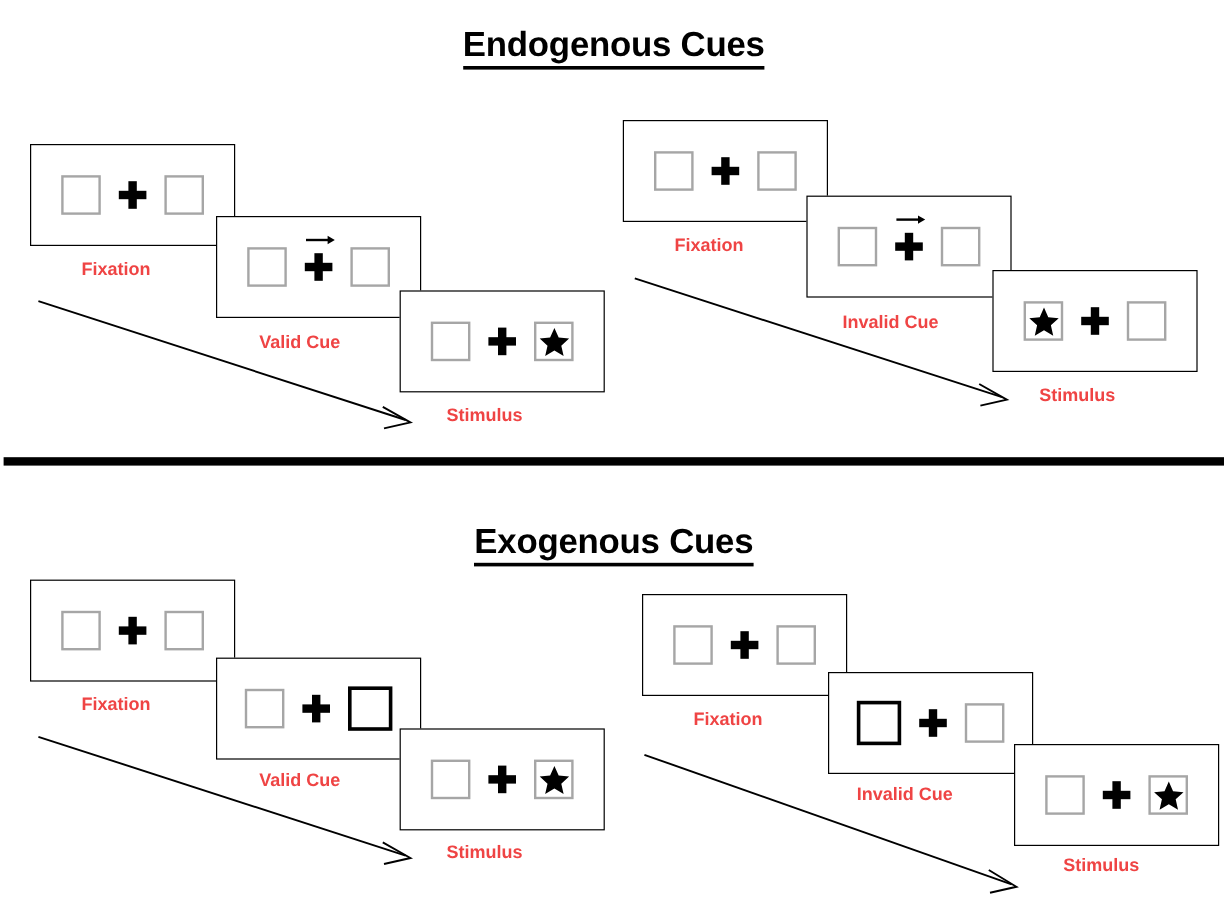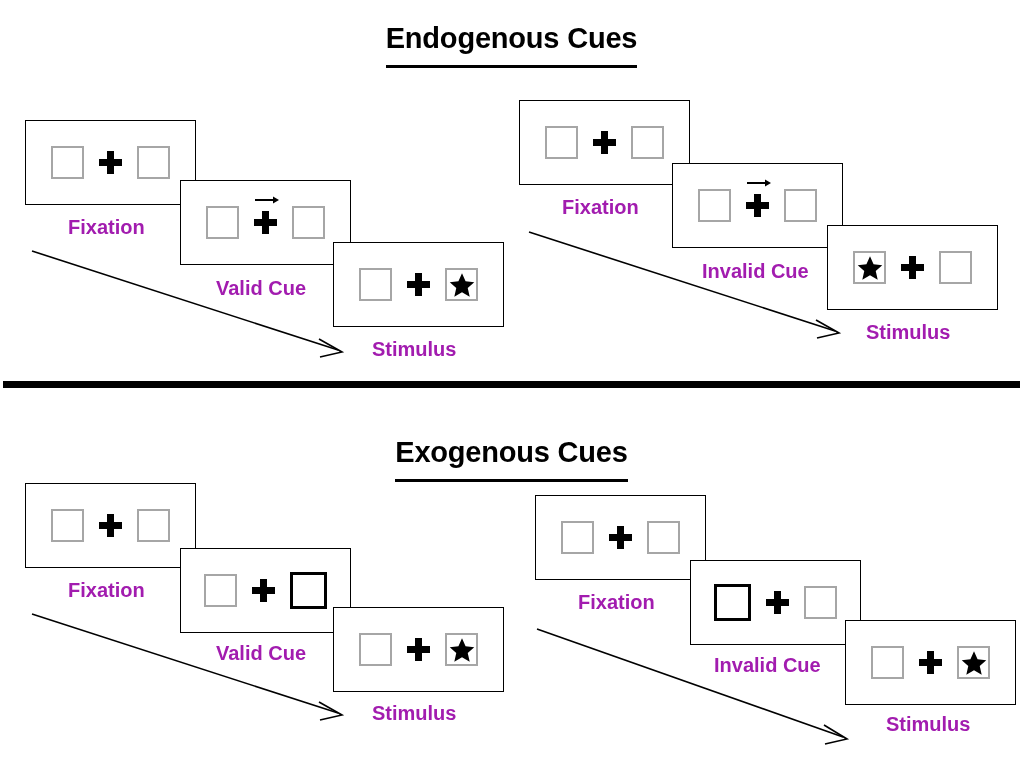--- a/index.html
+++ b/index.html
@@ -22,21 +22,21 @@
     width: 100%;
     text-align: center;
     font-weight: bold;
     font-size: 29px;
     letter-spacing: -0.2px;
     color: #000000;
     font-family: "Liberation Sans", sans-serif;
   }
   .section-title span {
     border-bottom: 3px solid #000;
-    padding-bottom: 12px;
+    padding-bottom: 2px;
     display: inline-block;
     line-height: 1.05;
   }
 
   .divider {
     position: absolute;
     left: 3px;
     width: 1017px;
     height: 7px;
     background: #000000;
@@ -108,23 +108,23 @@
     width: 25px;
     height: 10px;
     overflow: visible;
   }
 
   .star-svg { display: block; }
 
   .panel-label {
     position: absolute;
     font-weight: bold;
-    font-size: 20px;
+    font-size: 15px;
     white-space: nowrap;
-    color: #a21caf;
+    color: #ef4444;
     font-family: "Liberation Sans", sans-serif;
   }
 
   .time-arrow {
     position: absolute;
     overflow: visible;
   }
 </style>
 </head>
 <body>

